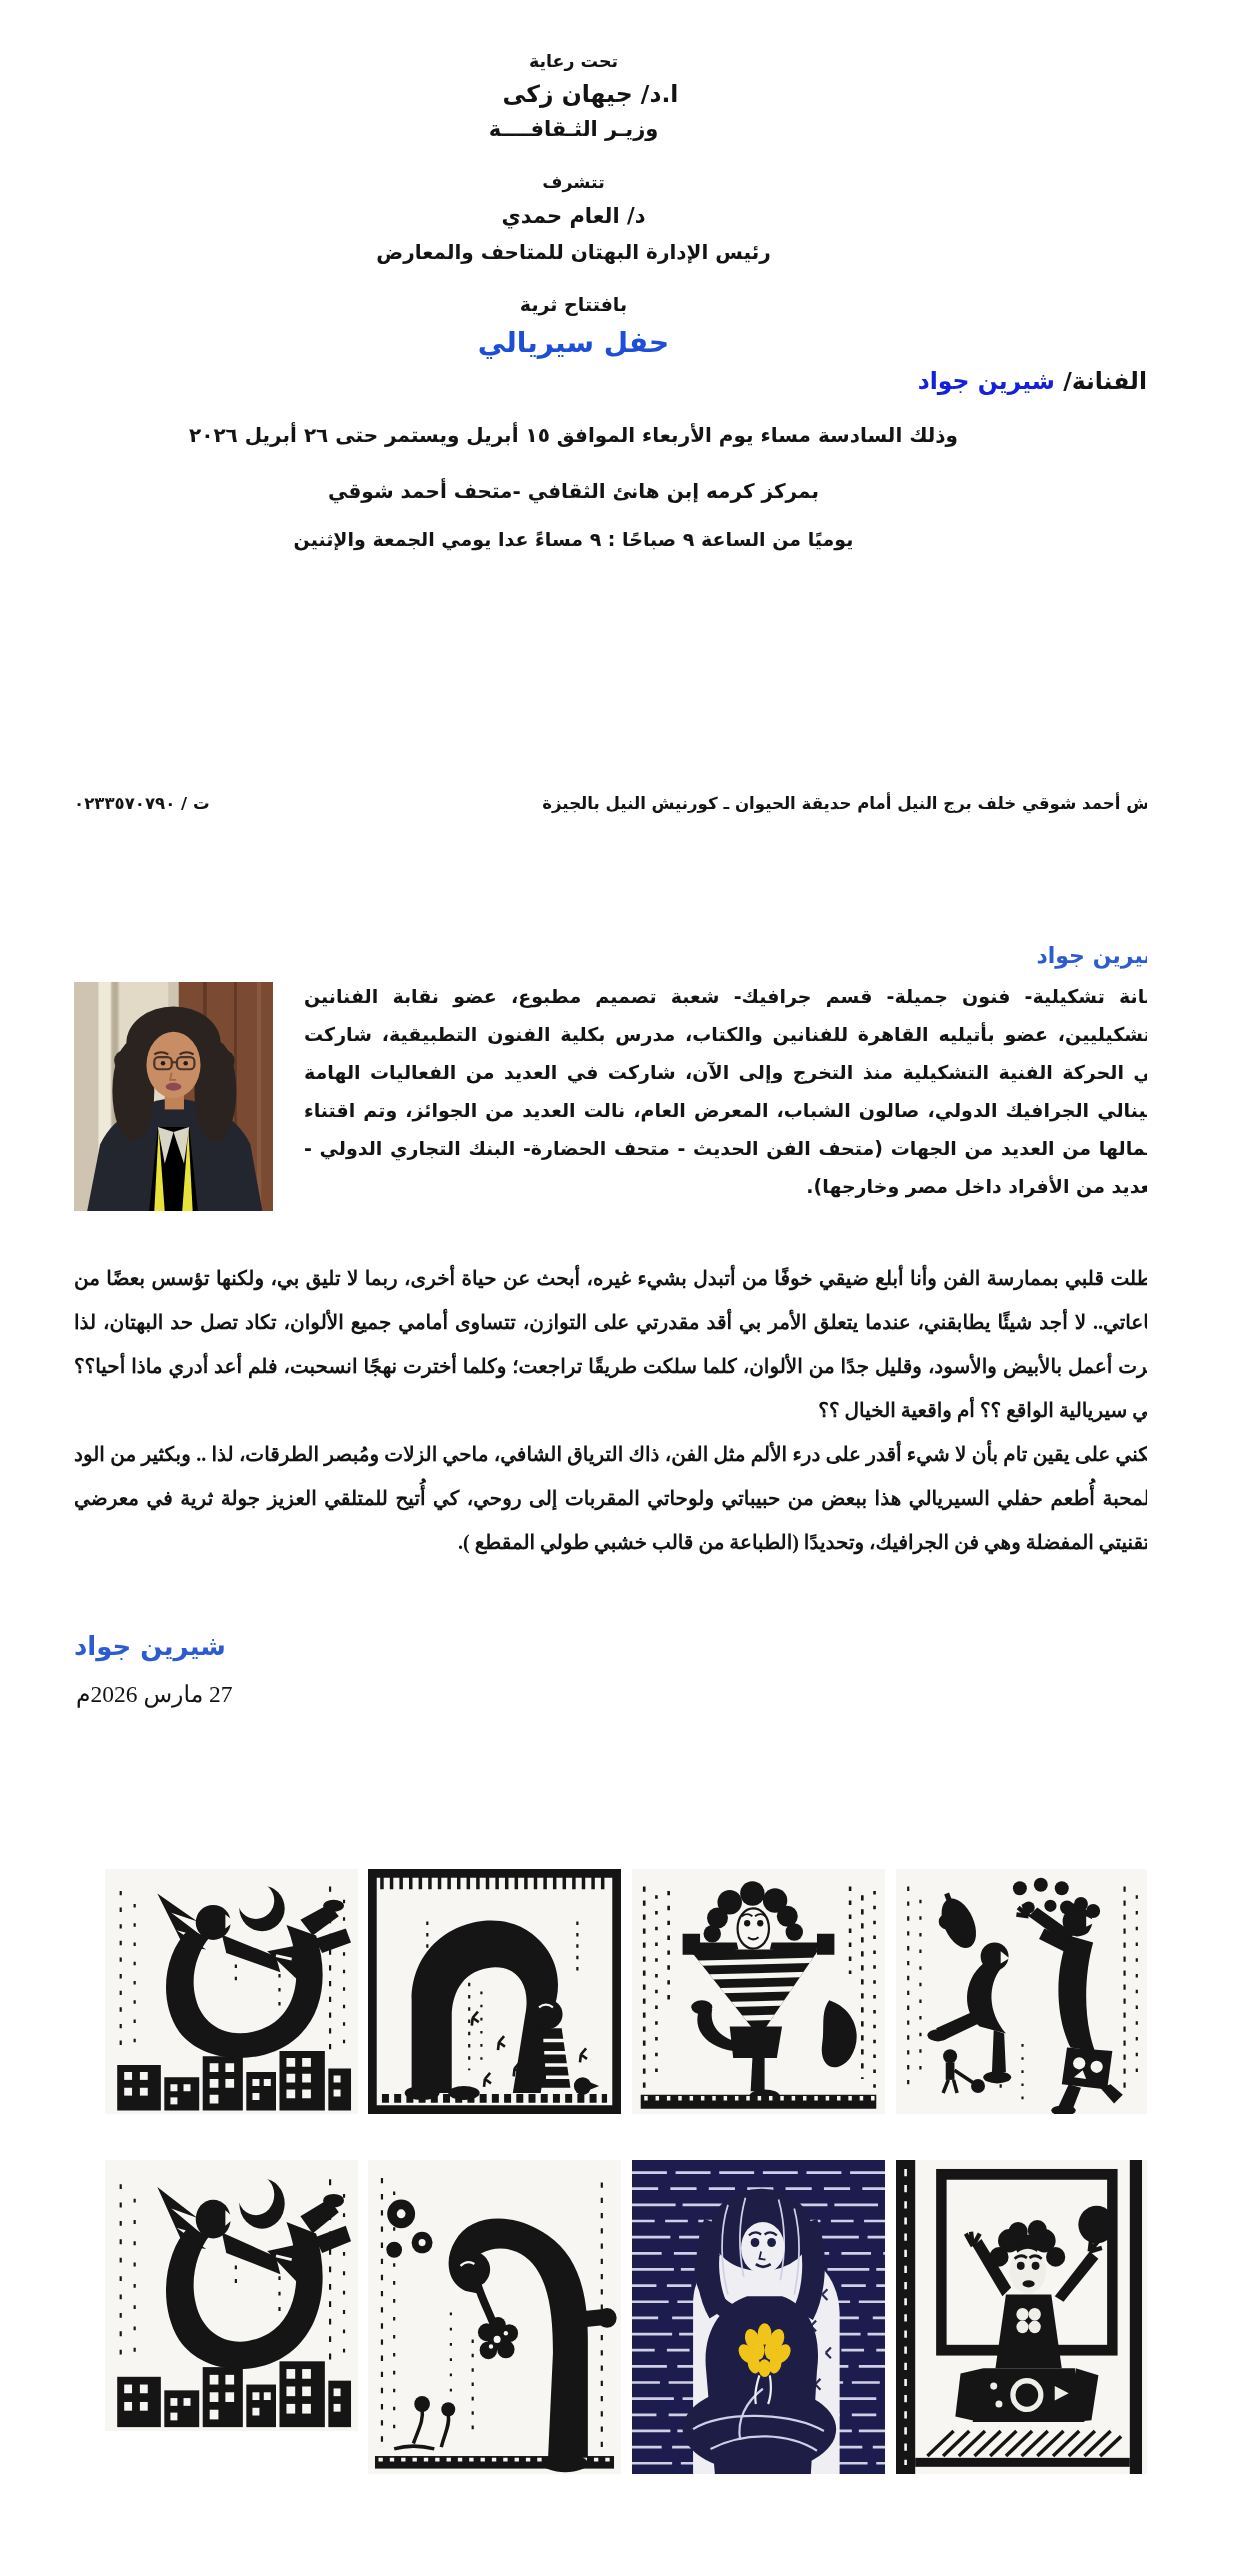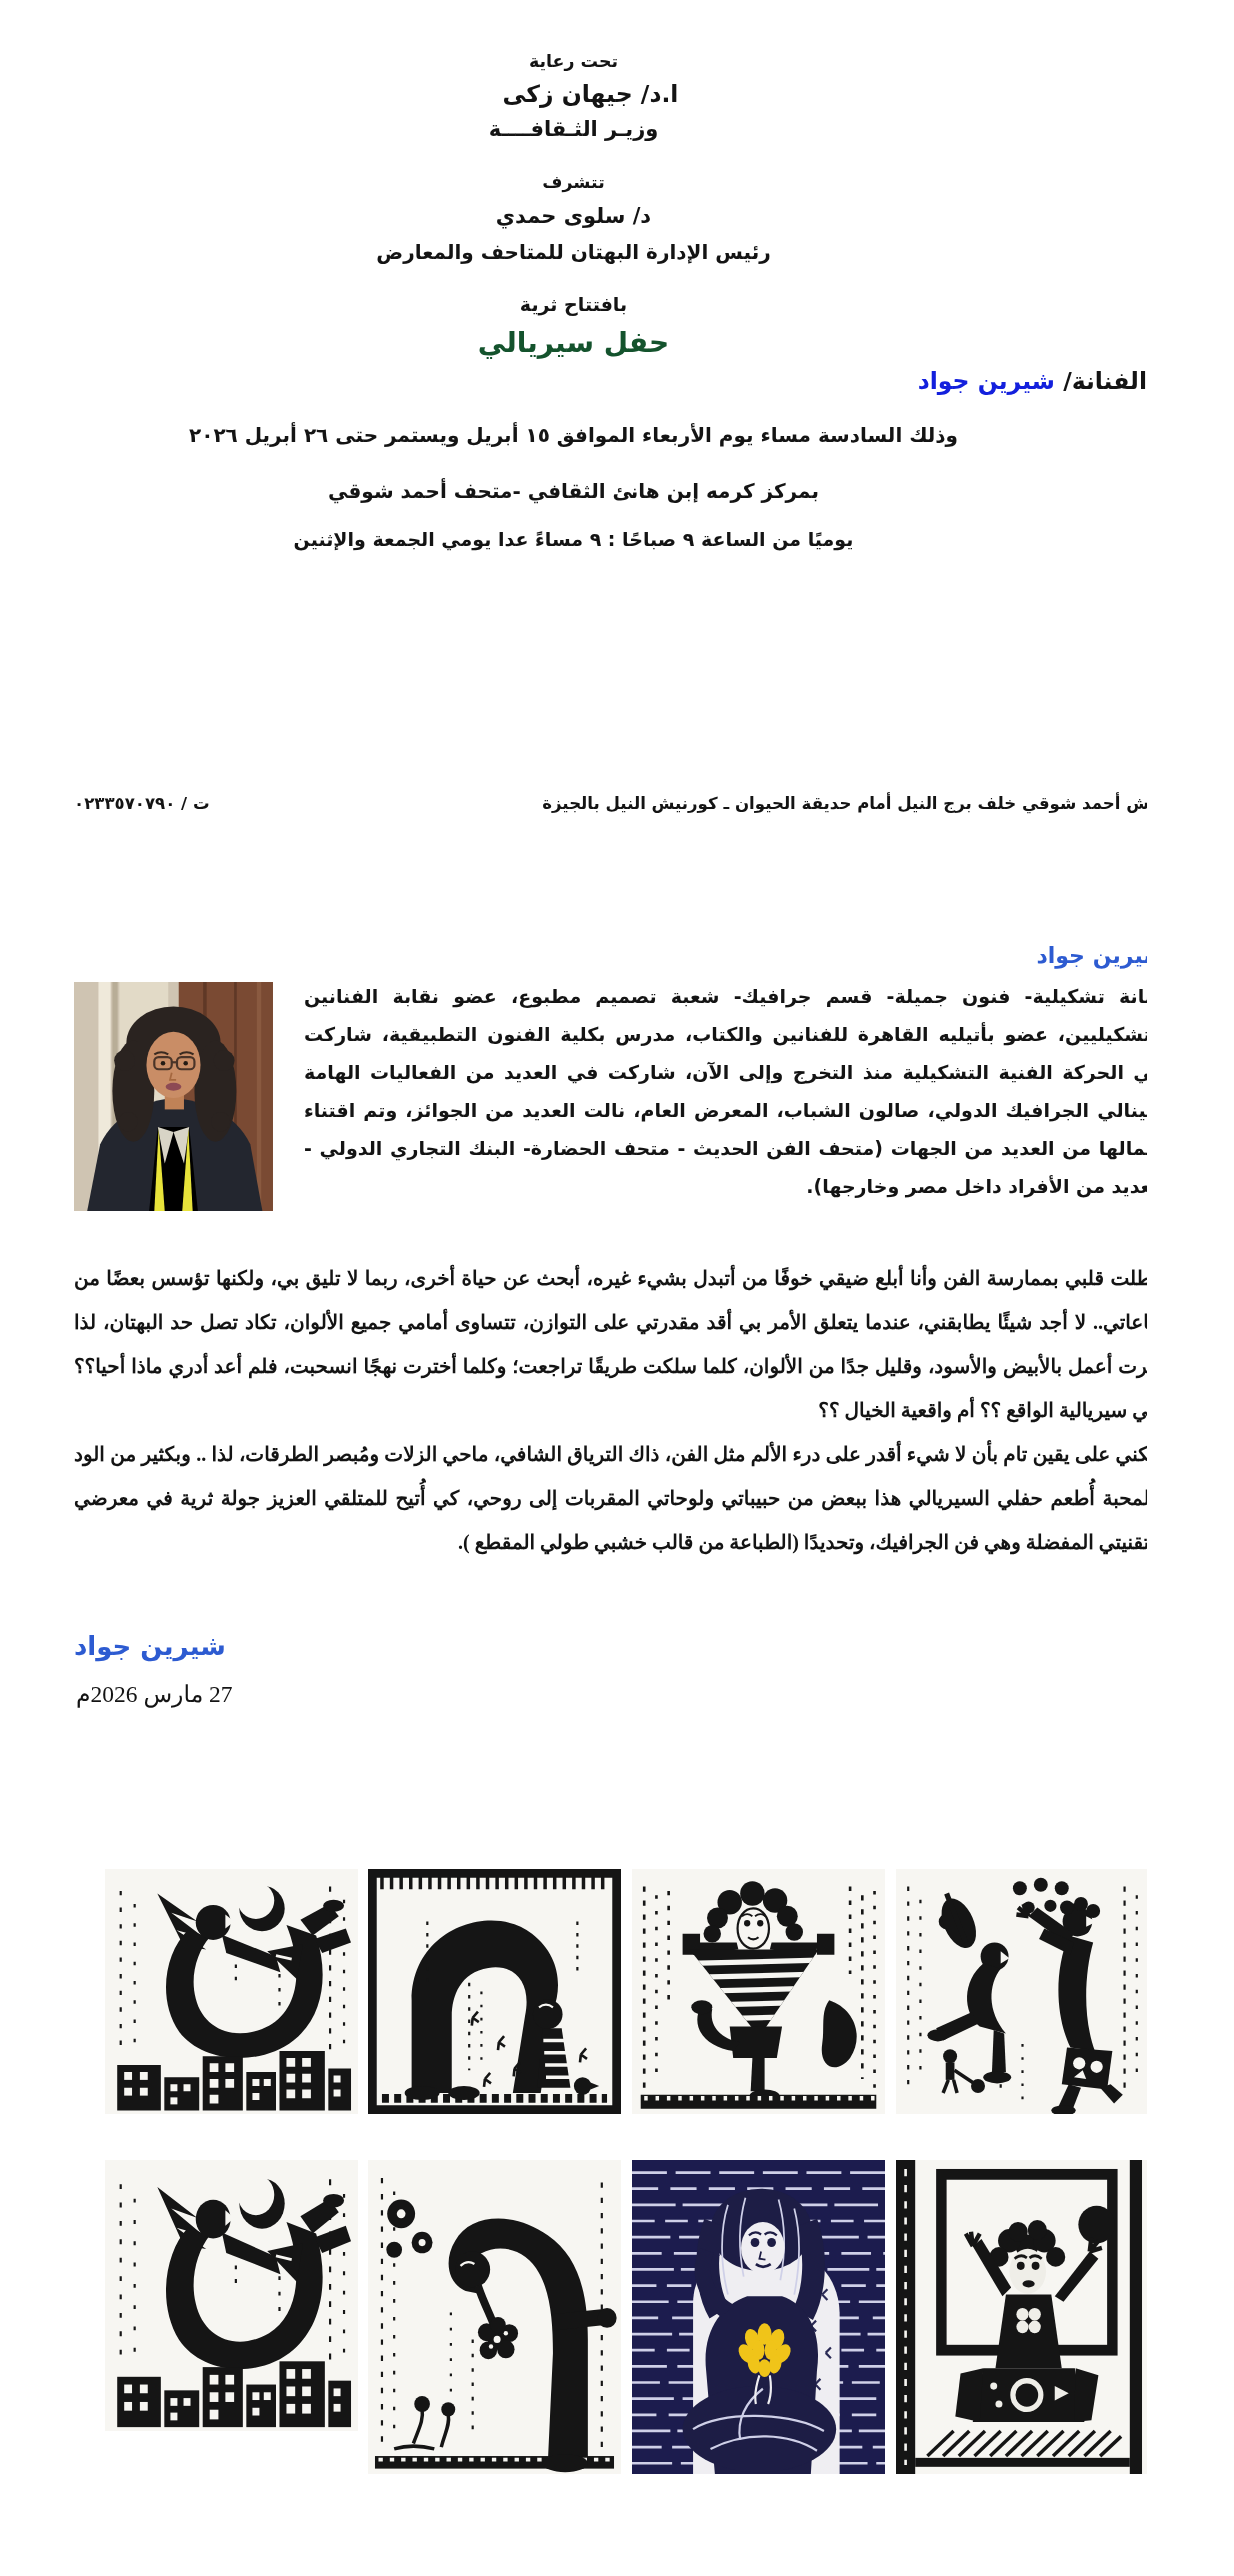--- a/index.html
+++ b/index.html
@@ -28,25 +28,25 @@
 </head>
 <body>
 
 <div class="page">
 
   <div class="line" style="top:51px;font-size:17.4px;">تحت رعاية</div>
   <div class="line" style="top:80px;font-size:23.5px;margin-left:34px;">ا.د/ جيهان زكى</div>
   <div class="line" style="top:117px;font-size:21px;">وزيـر الثـقافــــة</div>
 
   <div class="line" style="top:172px;font-size:17.4px;">تتشرف</div>
-  <div class="line" style="top:204px;font-size:21px;">د/ سلوى حمدي</div>
+  <div class="line" style="top:204px;font-size:21px;">د/ العام حمدي</div>
   <div class="line" style="top:240px;font-size:20px;">رئيس الإدارة البهتان للمتاحف والمعارض</div>
 
   <div class="line" style="top:293px;font-size:19px;">بافتتاح ثرية</div>
-  <div class="line" style="top: 326px; font-size: 28px; color: #14532d;">حفل سيريالي</div>
+  <div class="line" style="top: 326px; font-size: 28px; color: #1d4ed8;">حفل سيريالي</div>
   <div class="line" style="top:367px;font-size:23.5px;text-align:right;">
     <span>الفنانة/</span>
     <span style="color: rgb(19, 32, 221);">شيرين جواد</span>
   </div>
 
   <div class="line" style="top:423px;font-size:20px;">وذلك السادسة مساء يوم الأربعاء الموافق ١٥ أبريل ويستمر حتى ٢٦ أبريل ٢٠٢٦</div>
   <div class="line" style="top:479px;font-size:20px;">بمركز كرمه إبن هانئ الثقافي -متحف أحمد شوقي</div>
   <div class="line" style="top:528px;font-size:19px;">يوميًا من الساعة ٩ صباحًا : ٩ مساءً عدا يومي الجمعة والإثنين</div>
 
   <div class="addr-row" style="top:794px;">

